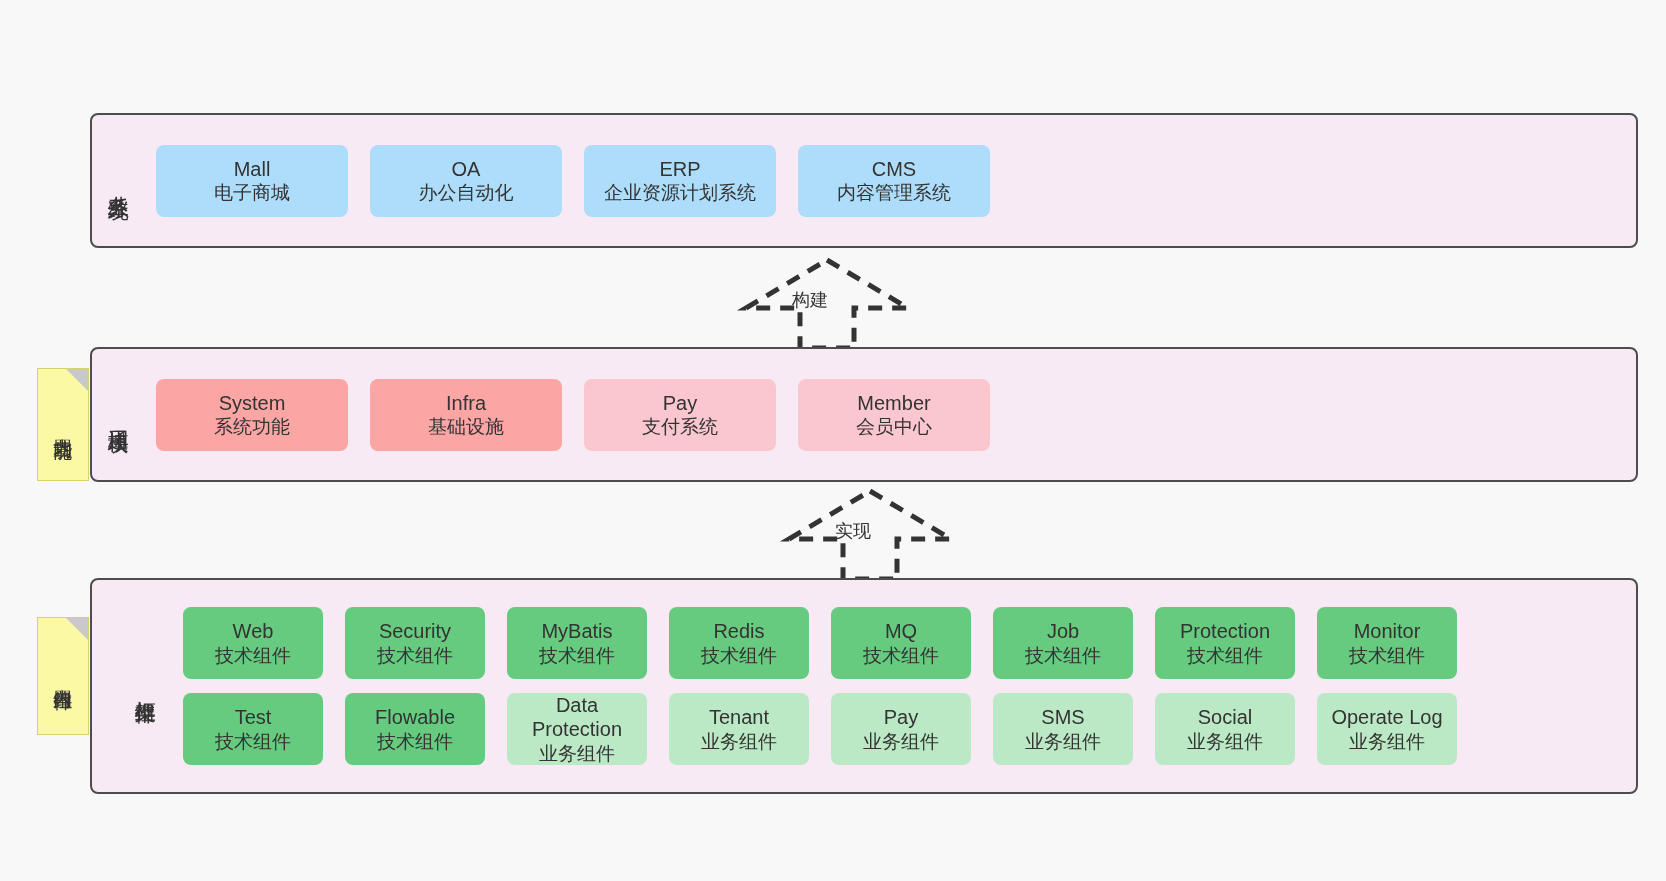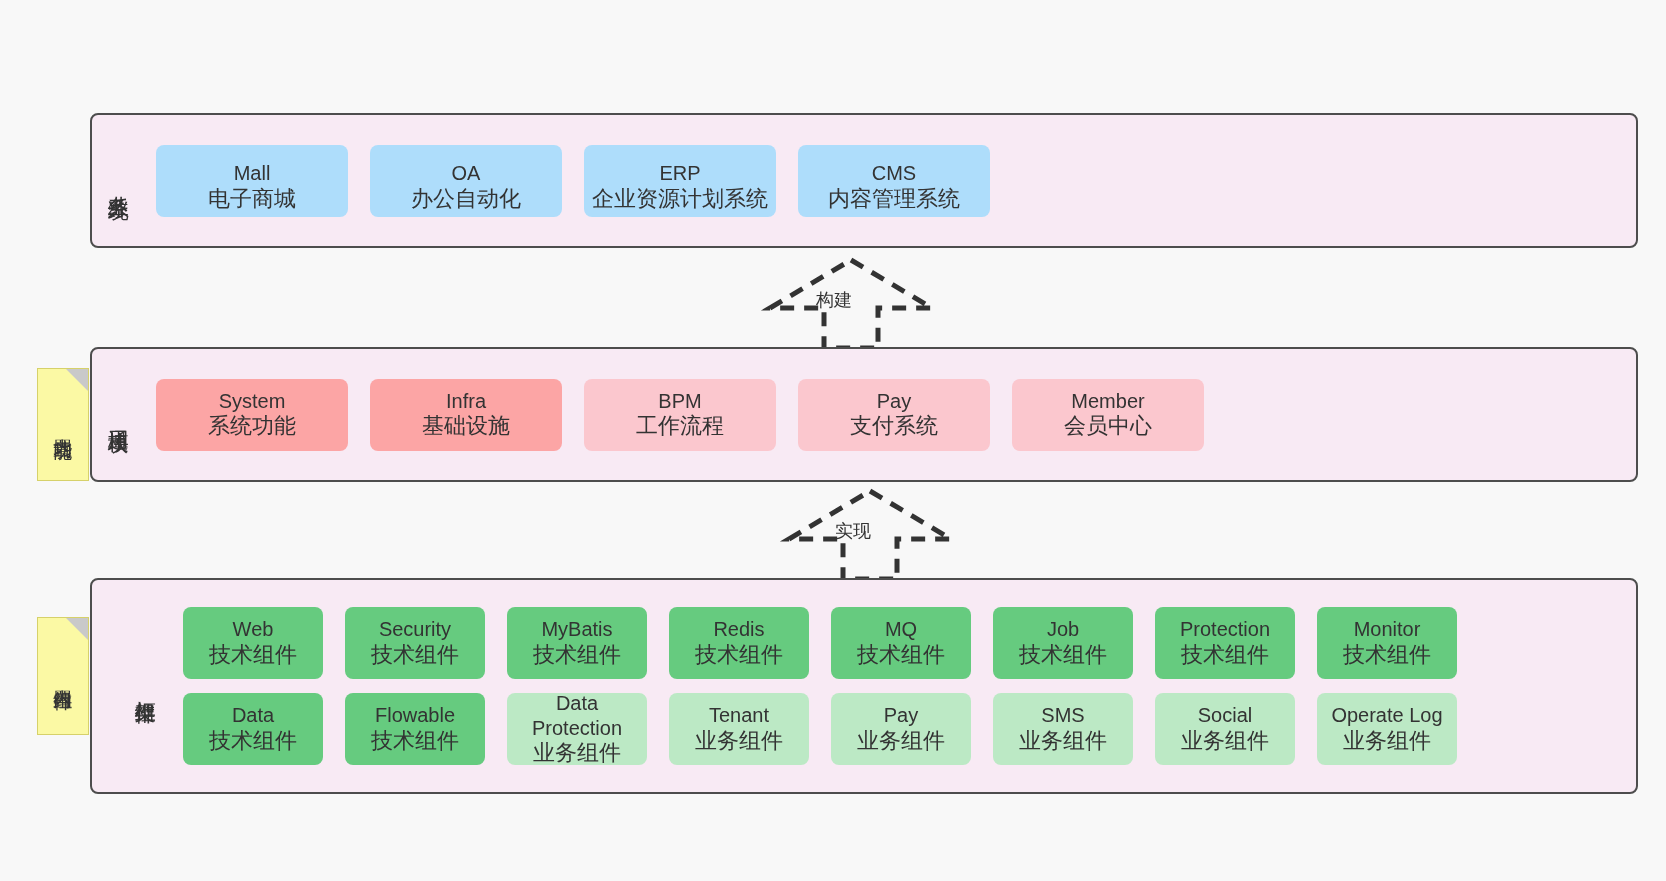--- a/index.html
+++ b/index.html
@@ -65,23 +65,23 @@
     display: flex;
     flex-direction: column;
     align-items: center;
     justify-content: center;
     text-align: center;
     line-height: 1.22;
     color: #333333;
     padding: 4px 6px;
   }
   .box .en { font-size: 20px; }
-  .box .cn { font-size: 22px; }
-
-  .box.blue        { background: #aeddfb; justify-content: flex-end; }
+  .box .cn { font-size: 19px; }
+
+  .box.blue        { background: #aeddfb; }
   .box.red         { background: #fca5a5; }
   .box.pink        { background: #fbc7ce; }
   .box.green       { background: #66cb7f; }
   .box.lightgreen  { background: #bce9c5; }
 
   
   #layer-business  { left: 90px;  top: 113px; width: 1548px; height: 135px; }
   #layer-modules   { left: 90px;  top: 347px; width: 1548px; height: 135px; }
   #layer-framework { left: 90px;  top: 578px; width: 1548px; height: 216px; padding-left: 27px; }
 
@@ -122,21 +122,21 @@
   
   .connector { position: absolute; }
   .connector svg { display: block; overflow: visible; }
   .connector .conn-label {
     position: absolute;
     font-size: 18px;
     color: #333333;
     background: transparent;
     white-space: nowrap;
   }
-  #connector-build   { left: 756px; top: 256px; width: 190px; height: 92px; }
+  #connector-build   { left: 732px; top: 256px; width: 190px; height: 92px; }
   #connector-build   .conn-label { left: 60px; top: 32px; }
   #connector-realize { left: 775px; top: 487px; width: 190px; height: 92px; }
   #connector-realize .conn-label { left: 60px; top: 32px; }
 </style>
 </head>
 <body>
 
 <div class="layer" id="layer-business">
   <div class="layer-label">业务系统</div>
   <div class="layer-cells">
@@ -174,24 +174,20 @@
     <div class="cell-row">
       <div class="box red">
         <span class="en">System</span>
         <span class="cn">系统功能</span>
       </div>
       <div class="box red">
         <span class="en">Infra</span>
         <span class="cn">基础设施</span>
       </div>
       <div class="box pink">
-        <span class="en">BPM</span>
-        <span class="cn">工作流程</span>
-      </div>
-      <div class="box pink">
         <span class="en">Pay</span>
         <span class="cn">支付系统</span>
       </div>
       <div class="box pink">
         <span class="en">Member</span>
         <span class="cn">会员中心</span>
       </div>
     </div>
   </div>
 </div>
@@ -235,21 +231,21 @@
         <span class="en">Protection</span>
         <span class="cn">技术组件</span>
       </div>
       <div class="box green">
         <span class="en">Monitor</span>
         <span class="cn">技术组件</span>
       </div>
     </div>
     <div class="cell-row">
       <div class="box green">
-        <span class="en">Data</span>
+        <span class="en">Test</span>
         <span class="cn">技术组件</span>
       </div>
       <div class="box green">
         <span class="en">Flowable</span>
         <span class="cn">技术组件</span>
       </div>
       <div class="box lightgreen">
         <span class="en">Data Protection</span>
         <span class="cn">业务组件</span>
       </div>

